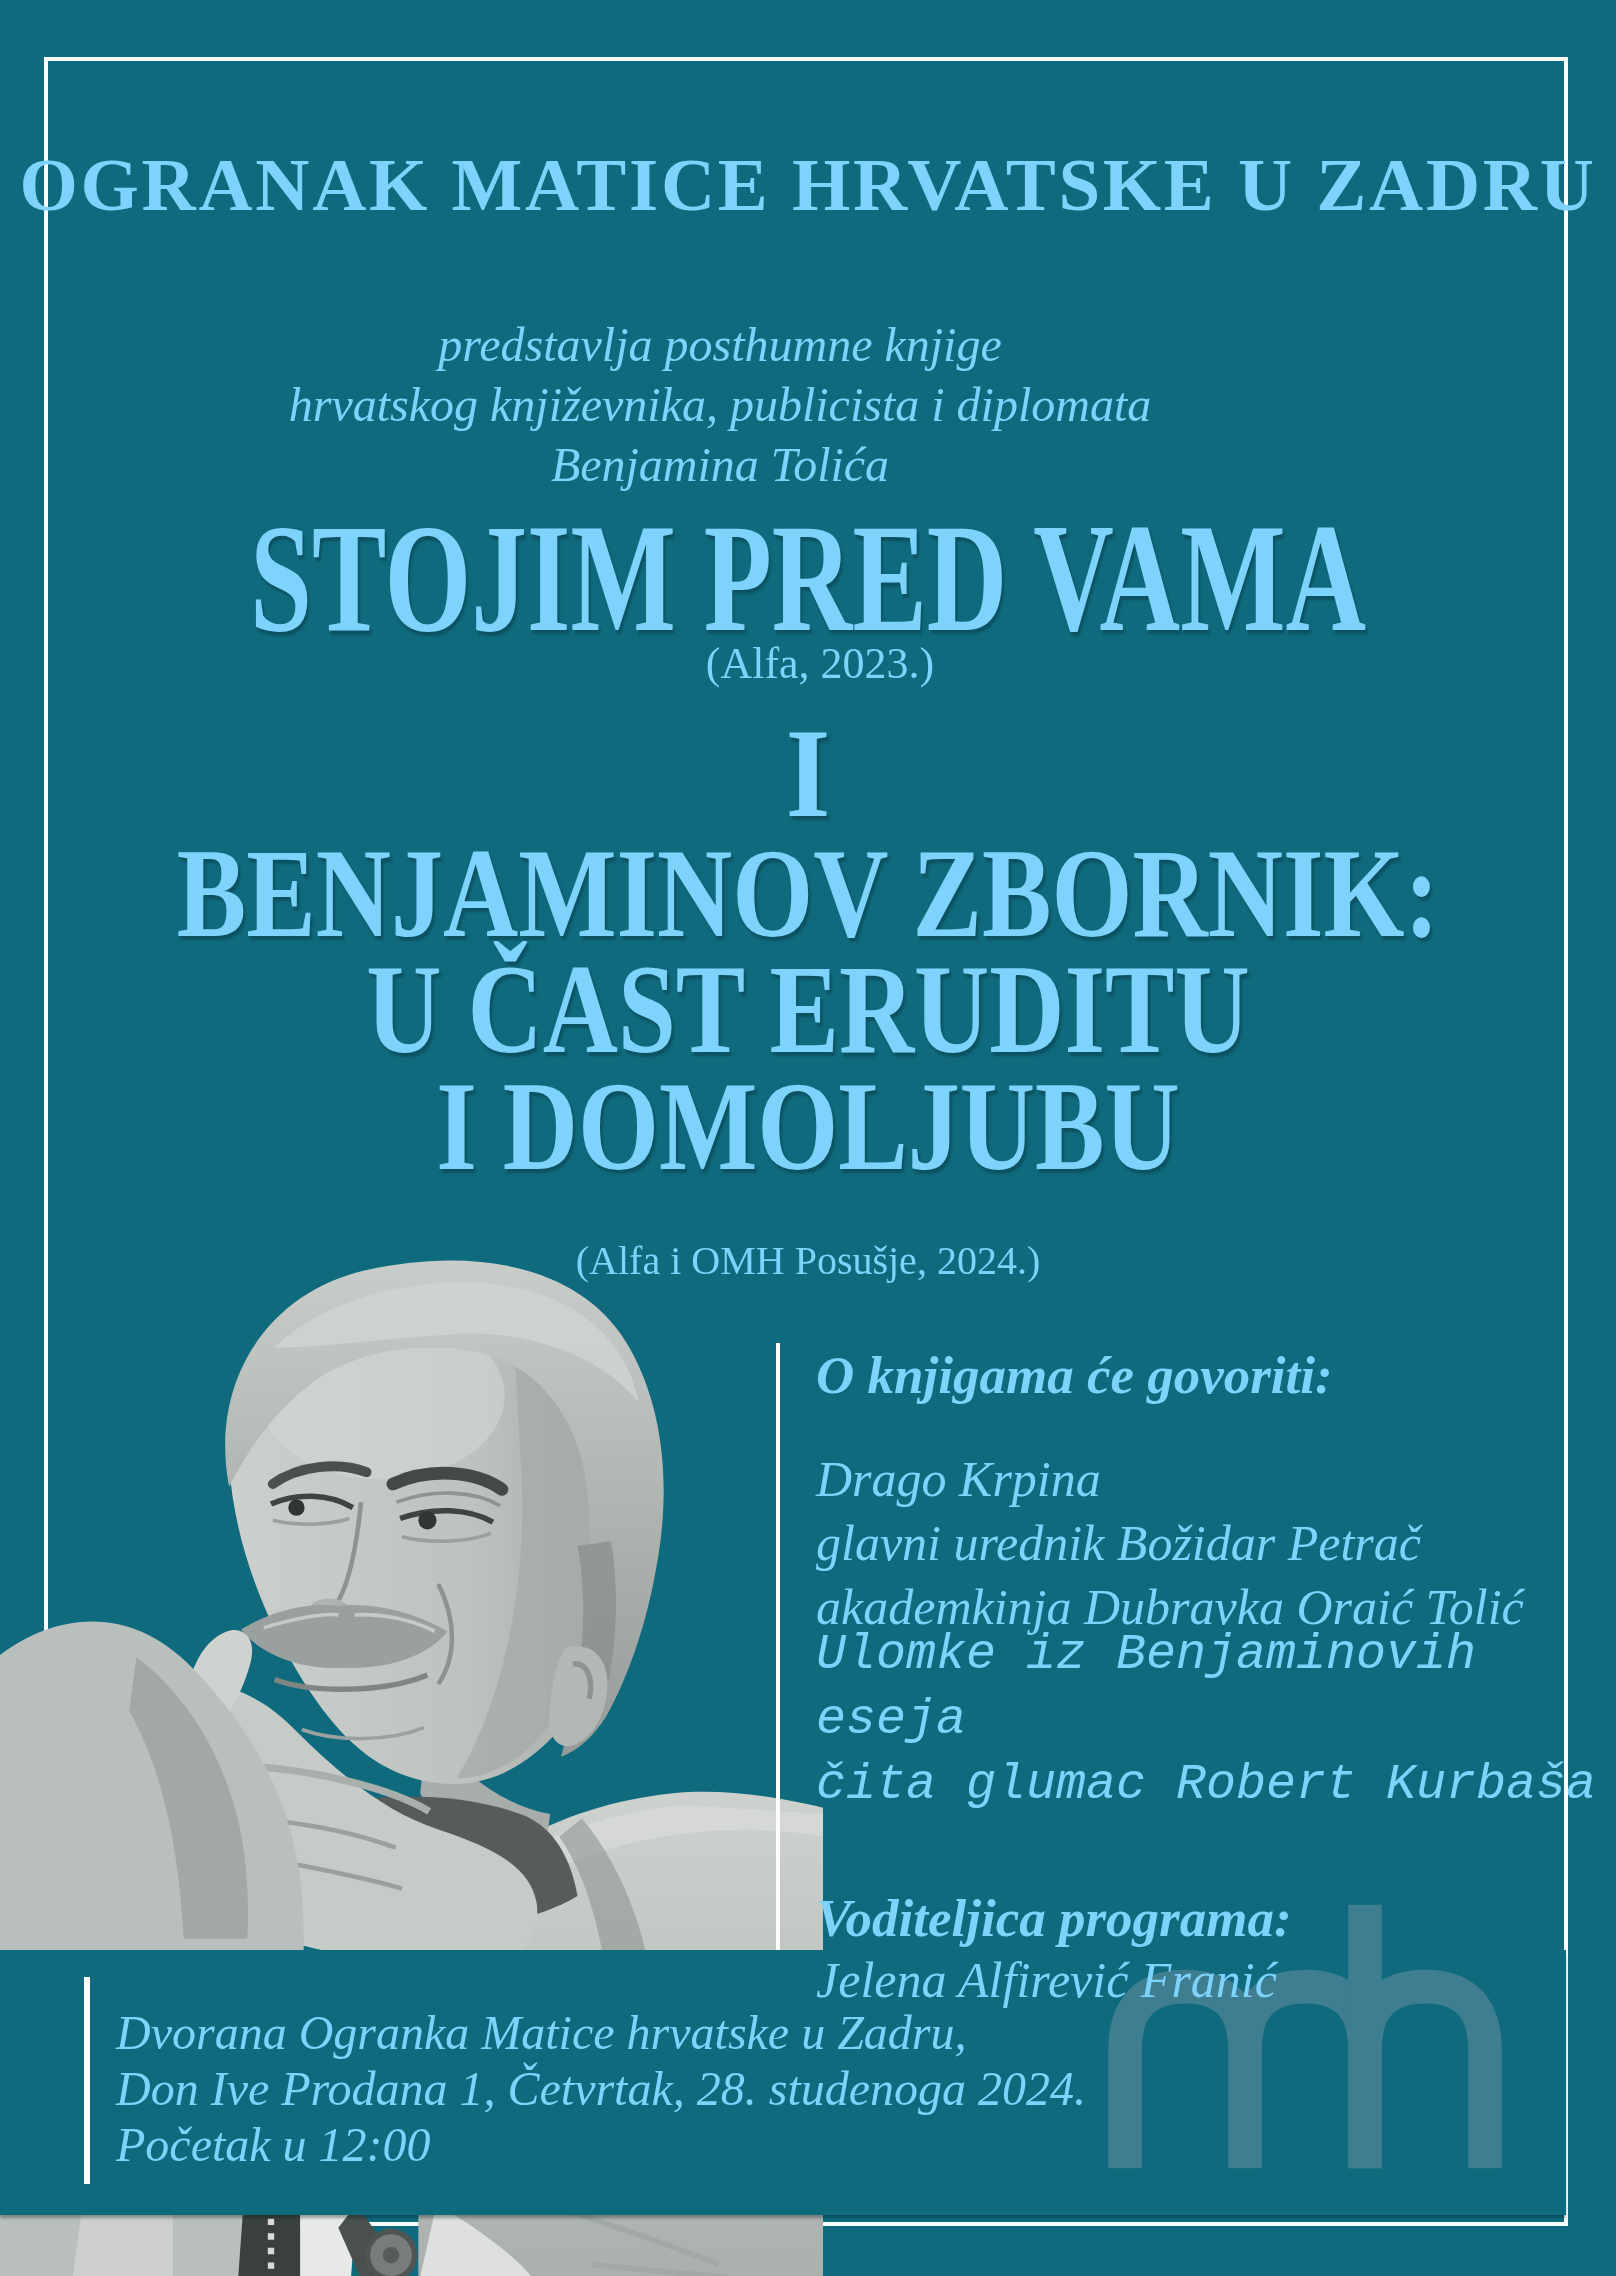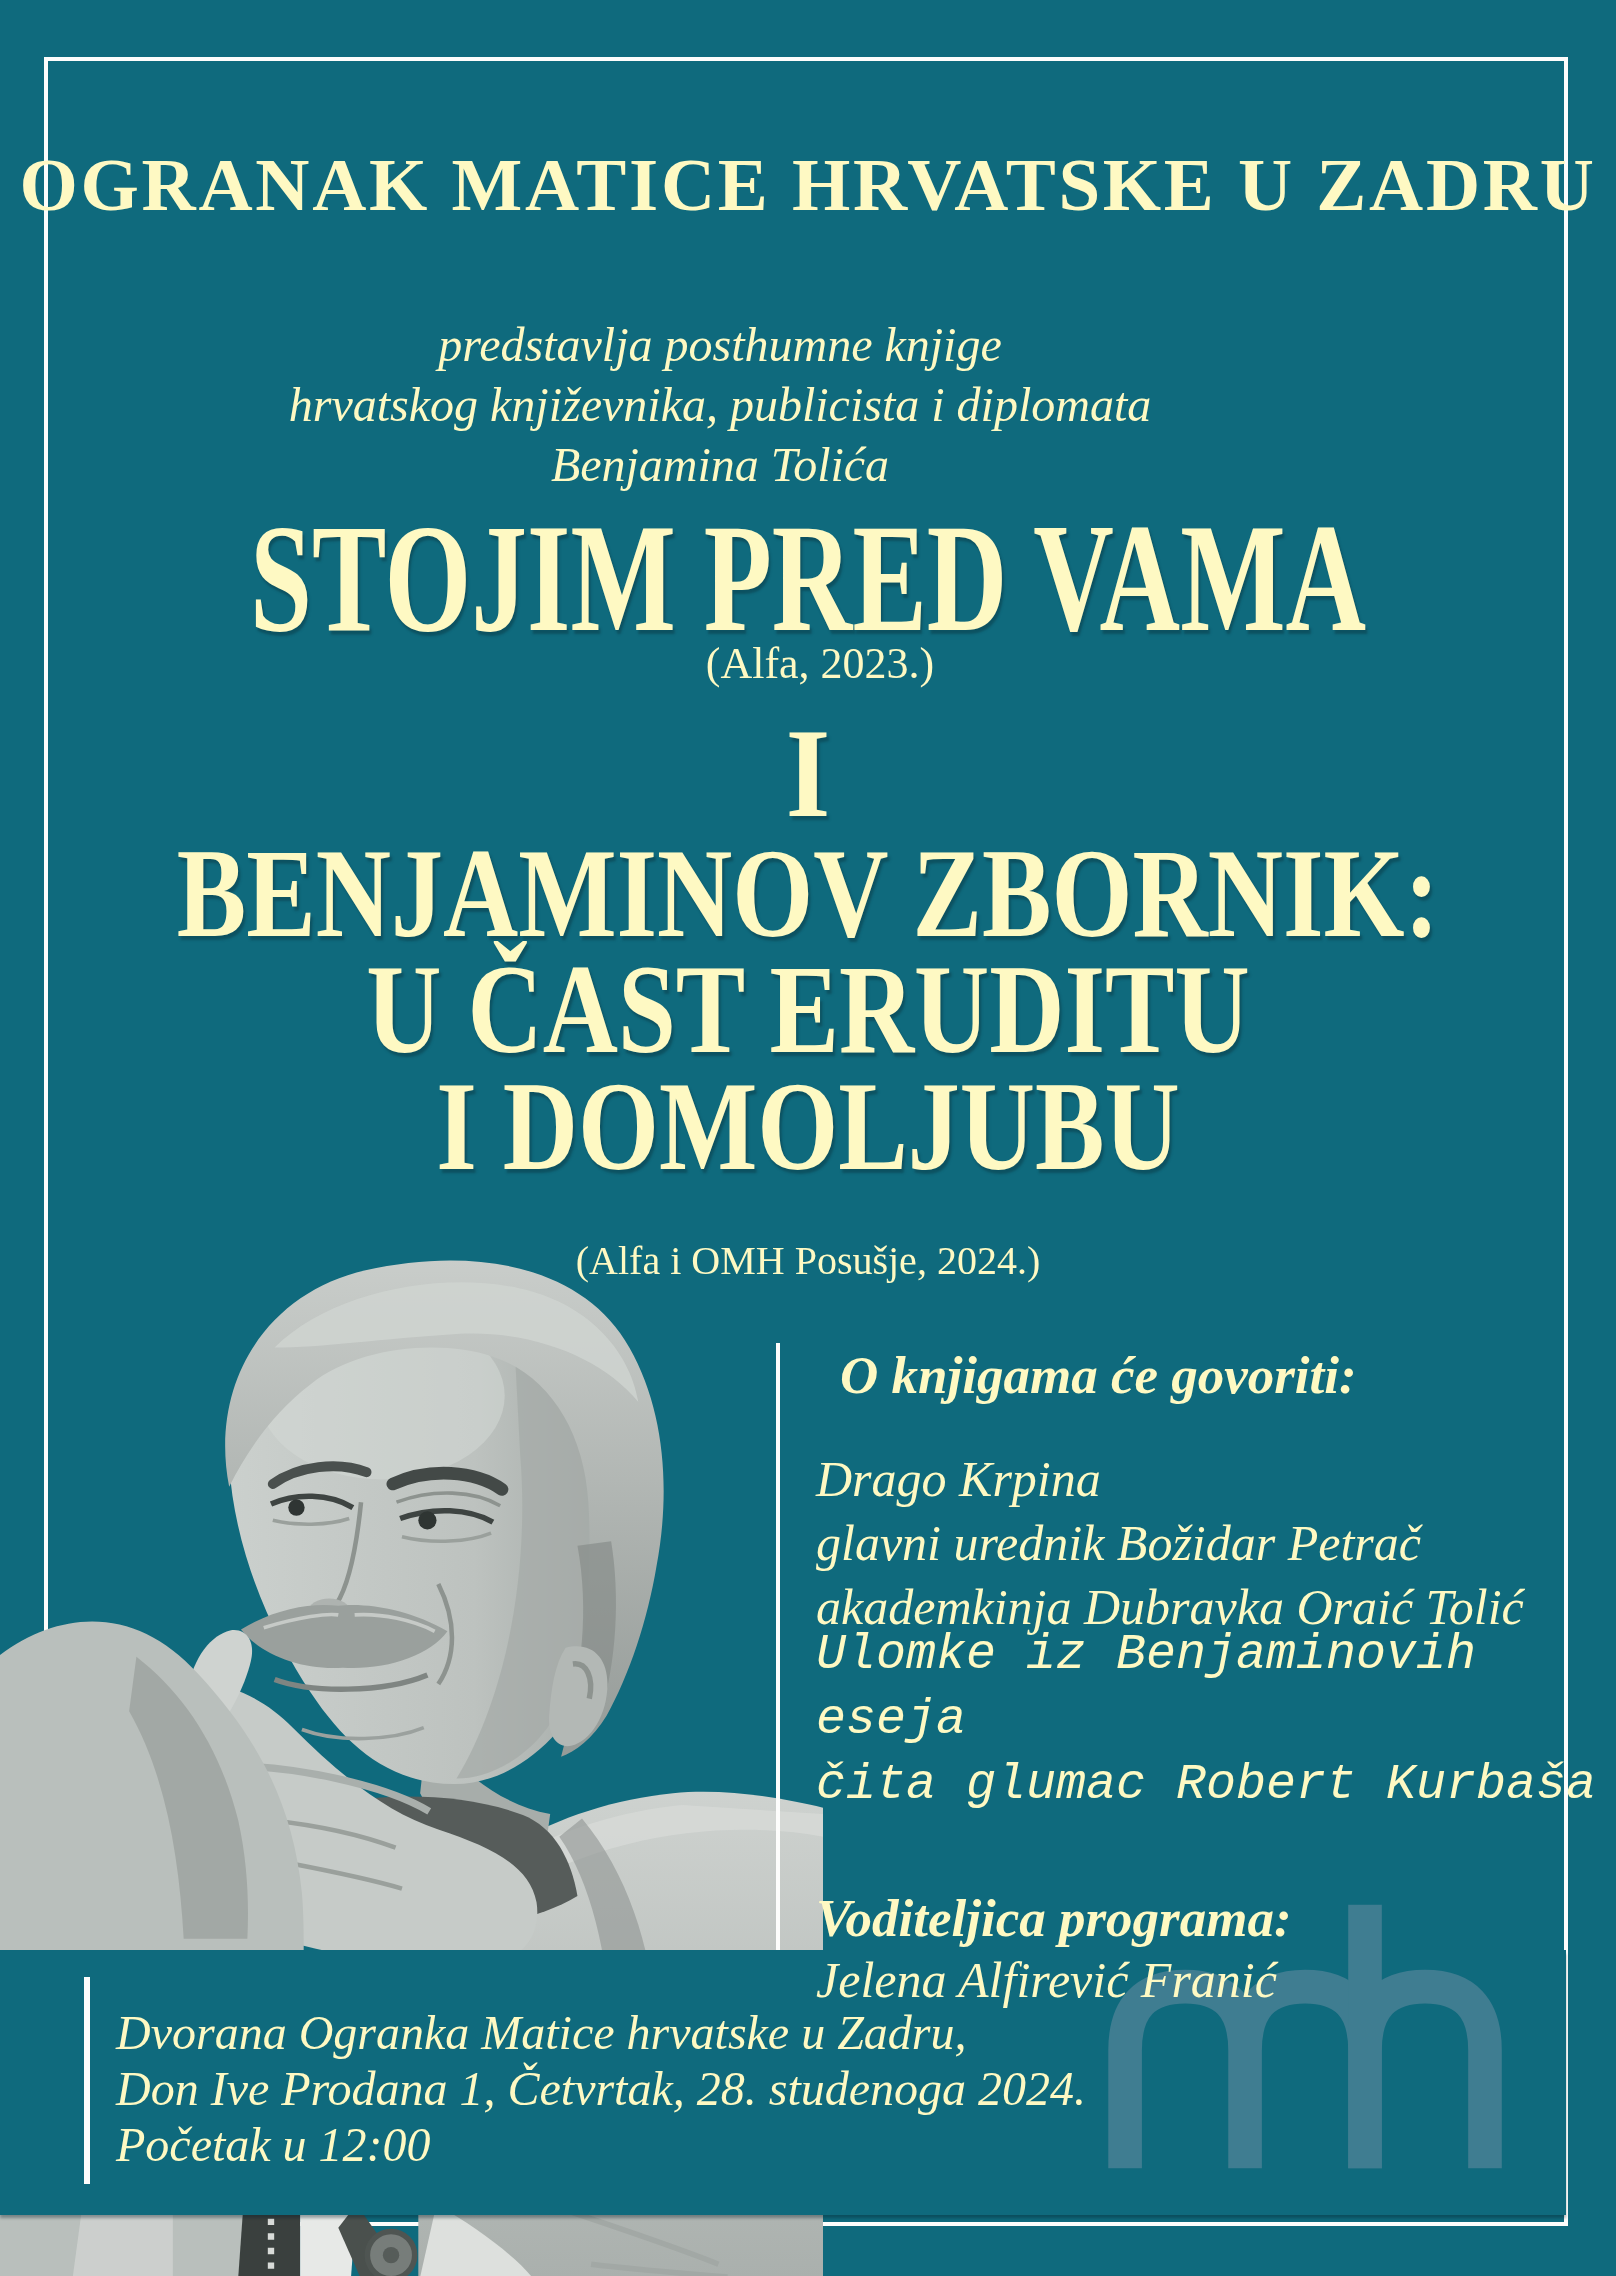--- a/index.html
+++ b/index.html
@@ -1,20 +1,20 @@
 <!DOCTYPE html>
 <html style="font-size:14.5px"><head>
 <meta charset="utf-8">
 <style>
   html,body{margin:0;padding:0;background:#2a2a2a;}
   .poster{
     position:relative;width:1616px;height:2277px;overflow:hidden;
     background:#0f6a7d;
     font-family:"Liberation Serif","DejaVu Serif",serif;
-    color:#fef9c3;
+    color:#7dd3fc;
   }
   .frame{
     position:absolute;left:44px;top:57px;width:1516px;height:2161px;
     border:4.5px solid #fdfdfc;
   }
   .organizer{
     position:absolute;left:0;top:142px;width:1616px;
     text-align:center;font-weight:bold;font-size:75px;letter-spacing:2.7px;
   }
   .intro{
@@ -154,21 +154,21 @@
 
   <div class="bigline t140i" style="top:710px;">I</div>
 
   <div class="bigline t140" style="top:830px;">BENJAMINOV ZBORNIK:</div>
   <div class="bigline t140" style="top:946px;">U ČAST ERUDITU</div>
   <div class="bigline t140" style="top:1063px;">I DOMOLJUBU</div>
   <div class="note note2" style="top:1237px;">(Alfa i OMH Posušje, 2024.)</div>
 
   <div class="divider"></div>
 
-  <div class="rightcol speak-head" style="top:1346px;margin-left:24px;">O knjigama će govoriti:</div>
+  <div class="rightcol speak-head" style="top:1346px;">O knjigama će govoriti:</div>
   <div class="rightcol names" style="top:1447px;">
     <div>Drago Krpina</div>
     <div>glavni urednik Božidar Petrač</div>
     <div>akademkinja Dubravka Oraić Tolić</div>
   </div>
 
   <div class="rightcol reading" style="top:1622px;font-family:Liberation Mono, monospace;">
     <div>Ulomke iz Benjaminovih eseja</div>
     <div>čita glumac Robert Kurbaša</div>
   </div>

